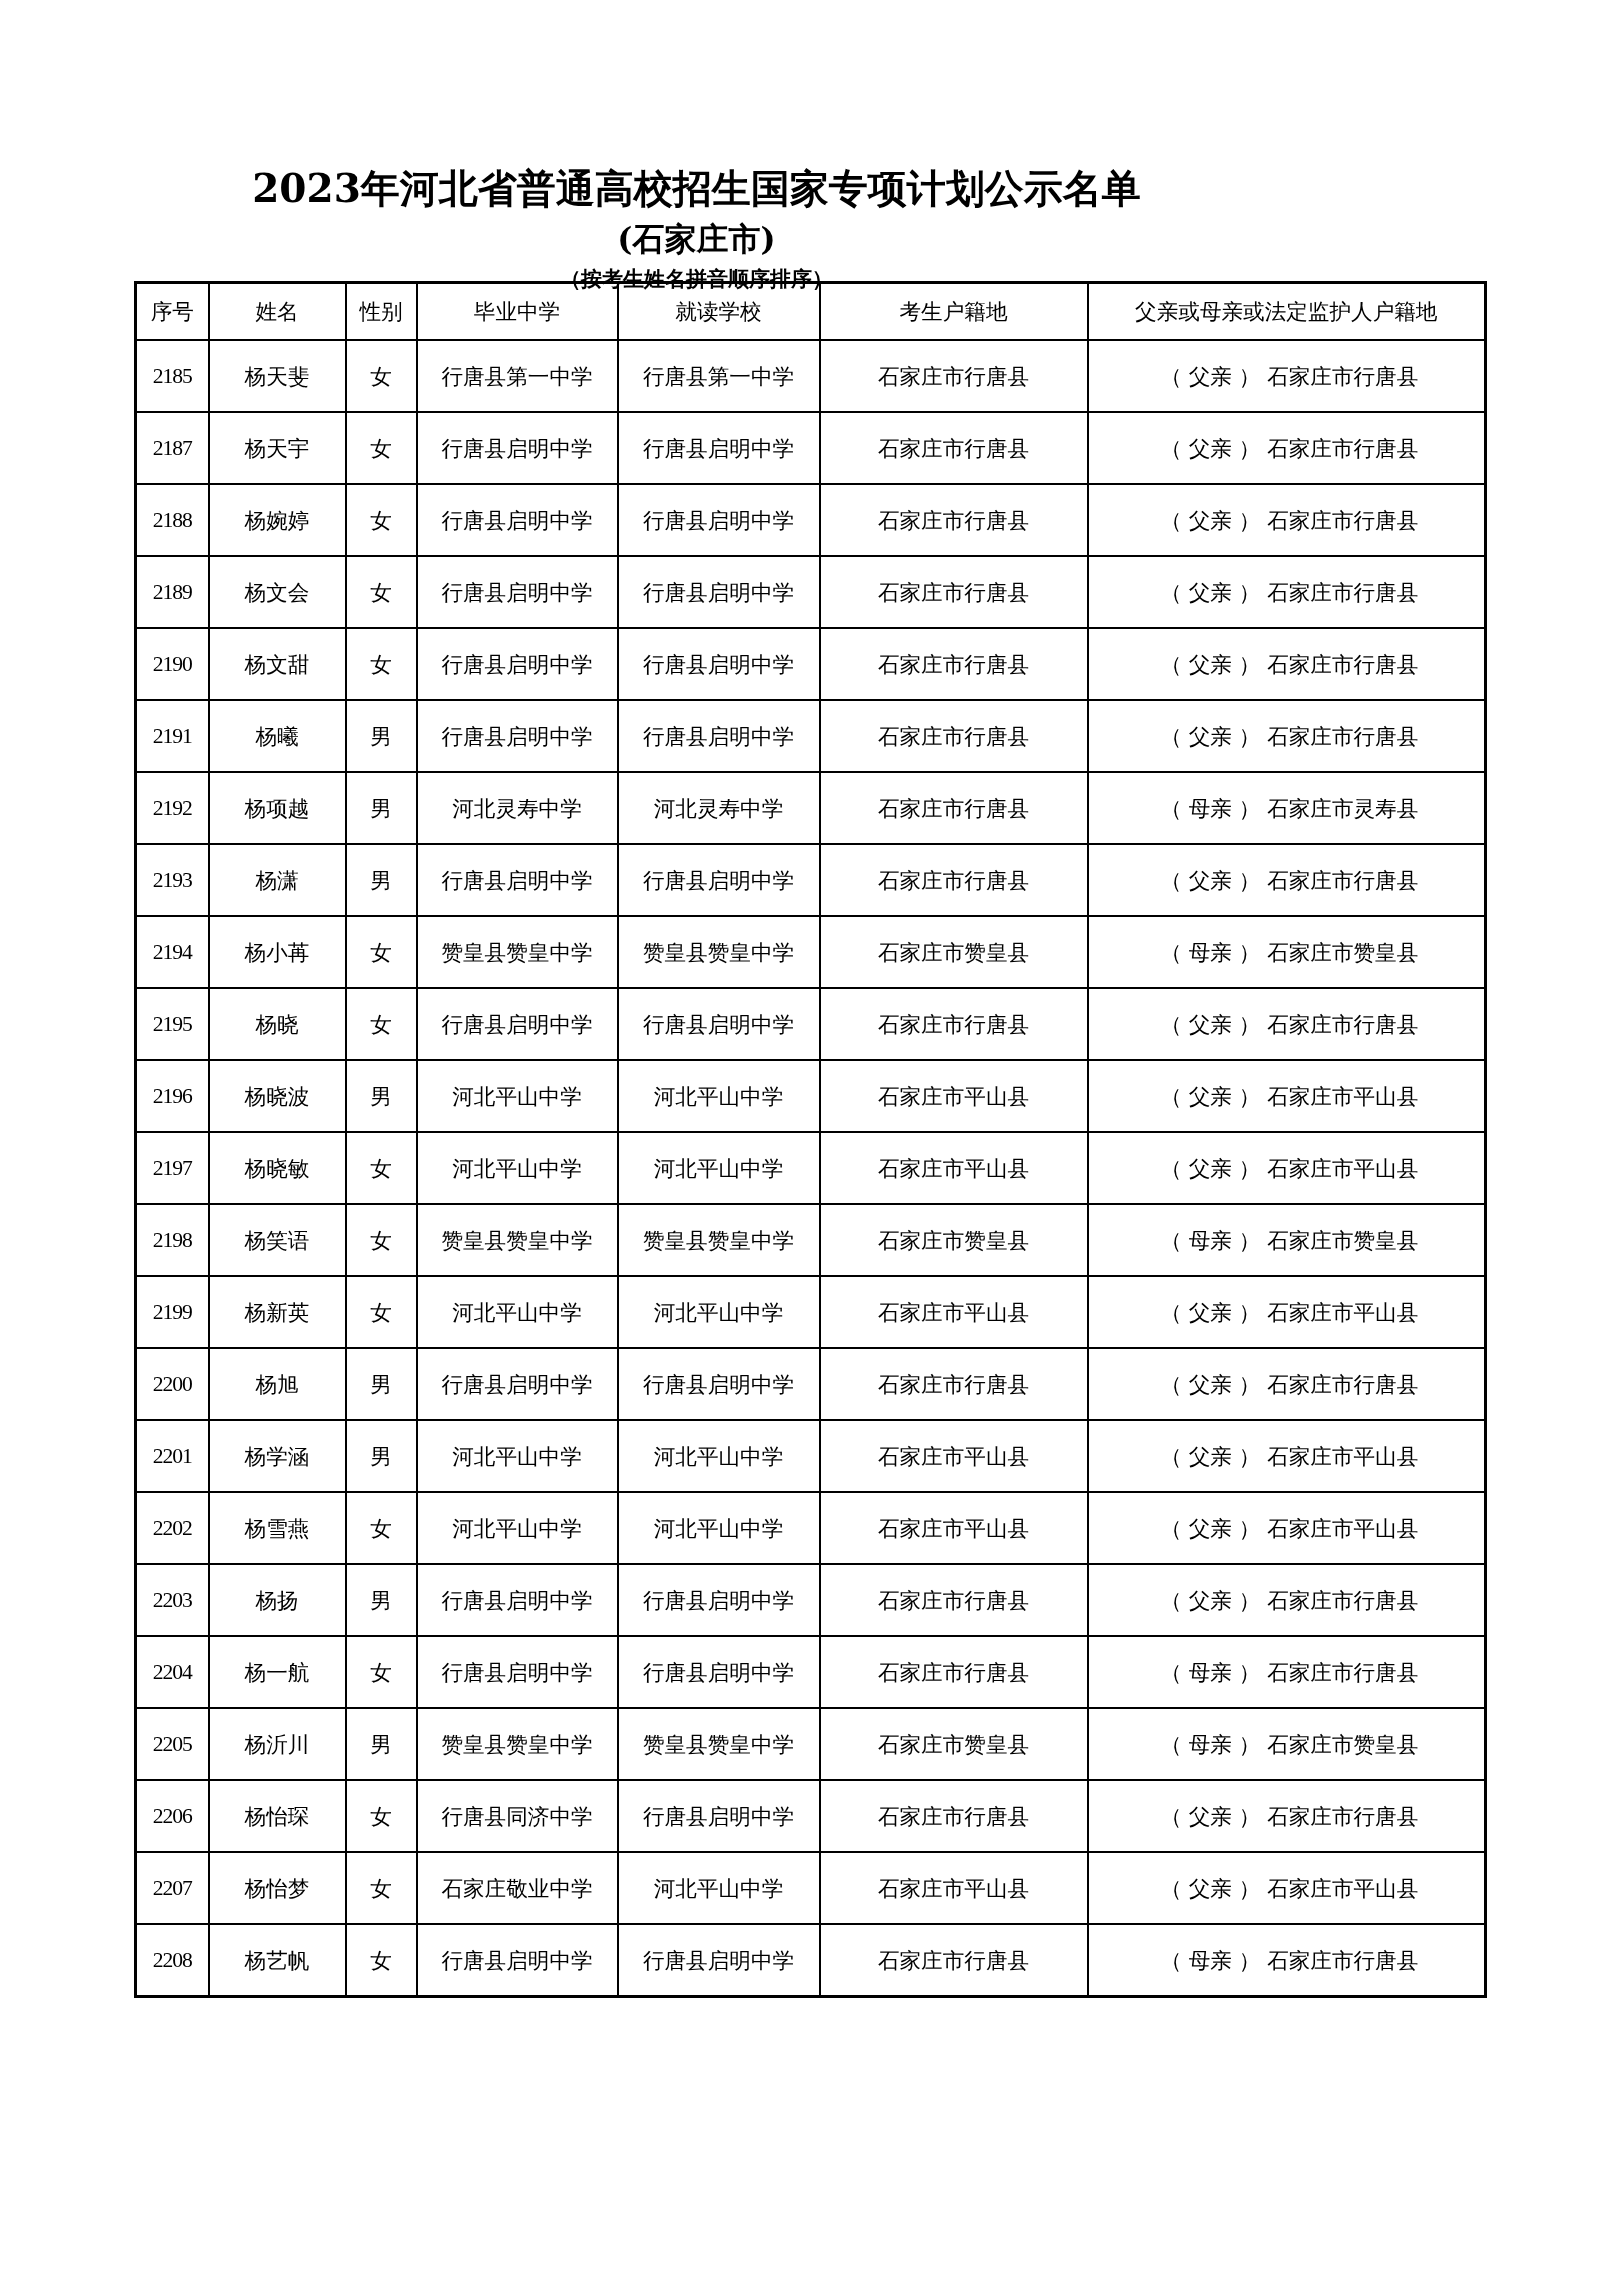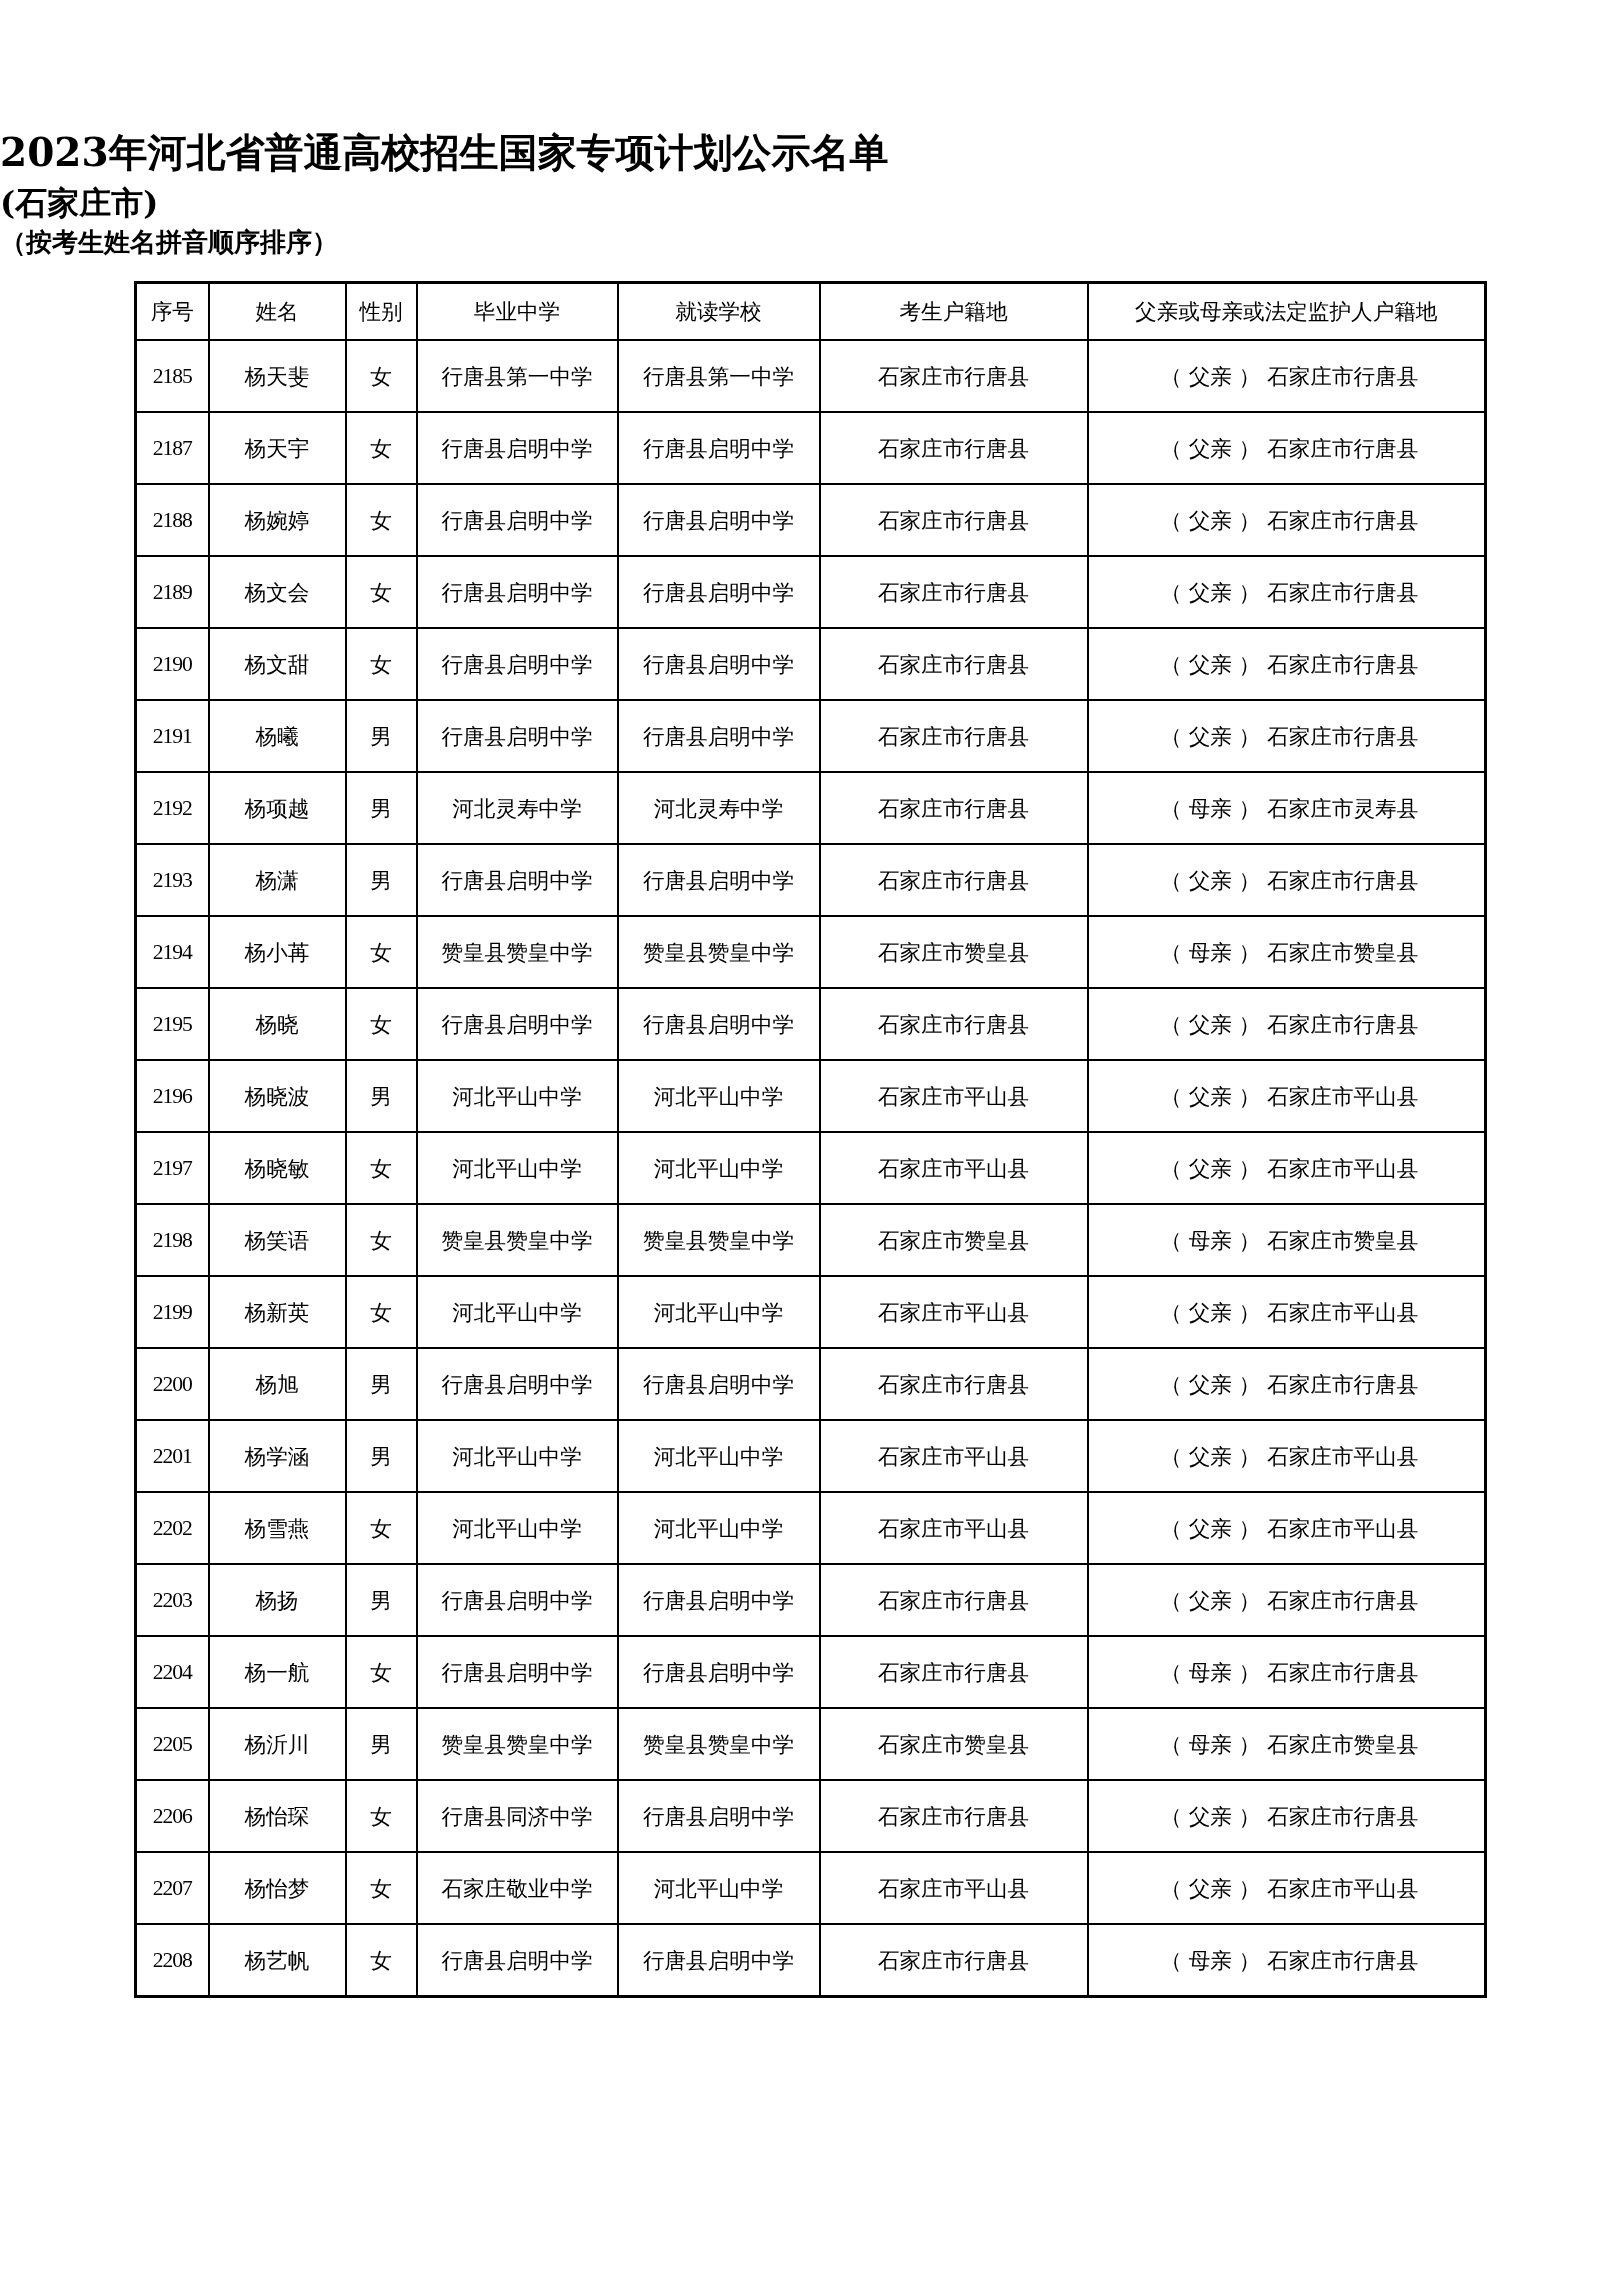--- a/index.html
+++ b/index.html
@@ -1,21 +1,21 @@
 <!DOCTYPE html>
 <html><head>
 <meta charset="utf-8">
 <style>
   html, body { margin:0; padding:0; background:#ffffff; }
   body { width:1620px; height:2293px; position:relative; overflow:hidden;
          font-family:"DejaVu Serif","Liberation Serif",serif; color:#000; }
-  .title { position:absolute; left:0; width:1393px; text-align:left; white-space:nowrap; }
+  .title { position:absolute; left:0; width:1393px; text-align:center; white-space:nowrap;margin-top:36px; }
   .t1 { top:131px; font-size:39px; line-height:43px; font-weight:bold; letter-spacing:0px; }
   .t2 { top:181px; font-size:32px; line-height:45px; font-weight:bold; }
-  .t3 { top:227px; font-size:26px; line-height:31px; font-weight:bold; }
+  .t3 { top:227px; font-size:21px; line-height:31px; font-weight:bold; }
   table { position:absolute; left:134px; top:281px; border-collapse:collapse;
           border:3.9px solid #000; table-layout:fixed; }
   th, td { border:2.9px solid #000; text-align:center; vertical-align:middle; padding:0; white-space:nowrap; overflow:hidden; }
   th { height:55px; font-size:21.6px; font-weight:normal; font-family:"DejaVu Sans","Liberation Sans",sans-serif; }
   td { height:70px; font-size:21.6px; font-weight:normal; }
   td.num { font-family:"Liberation Serif","DejaVu Serif",serif; font-size:21.6px; letter-spacing:-1px; }
   .paren { letter-spacing:0;padding-left:6px; }
 </style>
 </head>
 <body>

